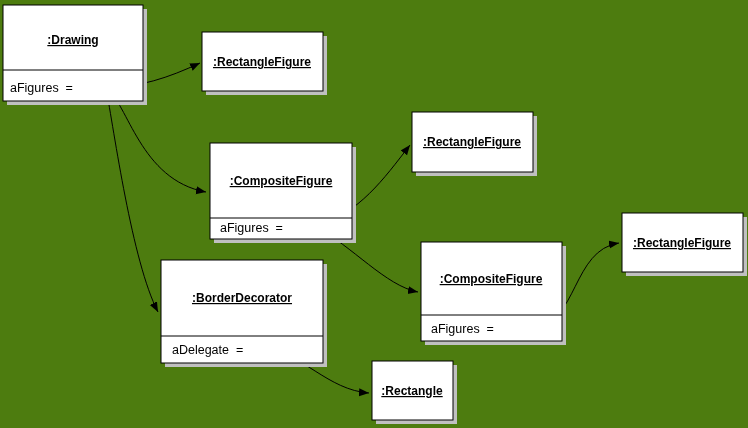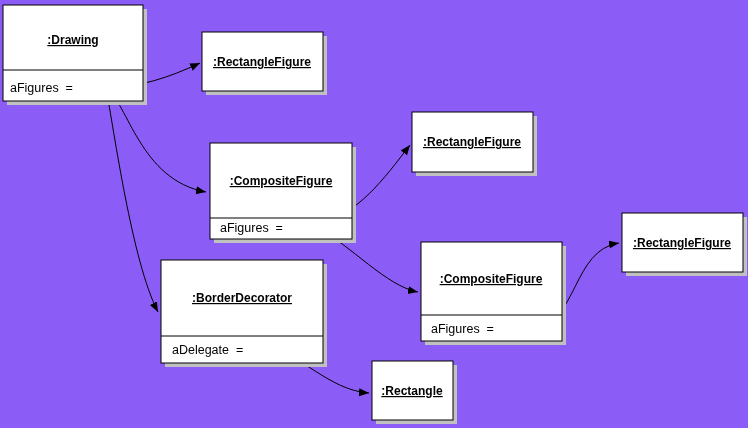--- a/index.html
+++ b/index.html
@@ -4,21 +4,21 @@
 <style>
   html, body {
     margin: 0;
     padding: 0;
     background: #ffffff;
   }
   .stage {
     position: relative;
     width: 748px;
     height: 428px;
-    background: #8b5cf6;
+    background: #4d7c0f;
     overflow: hidden;
   }
   svg {
     display: block;
     font-family: "Liberation Sans", sans-serif;
   }
   svg text {
     fill: #000000;
     white-space: pre;
   }

